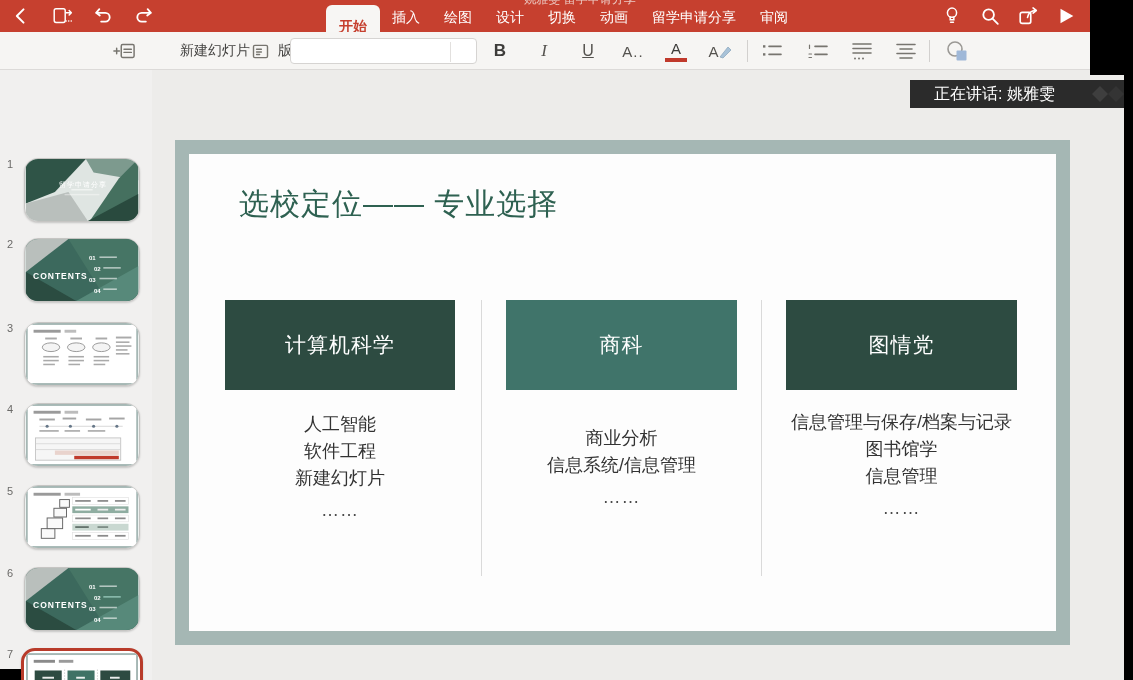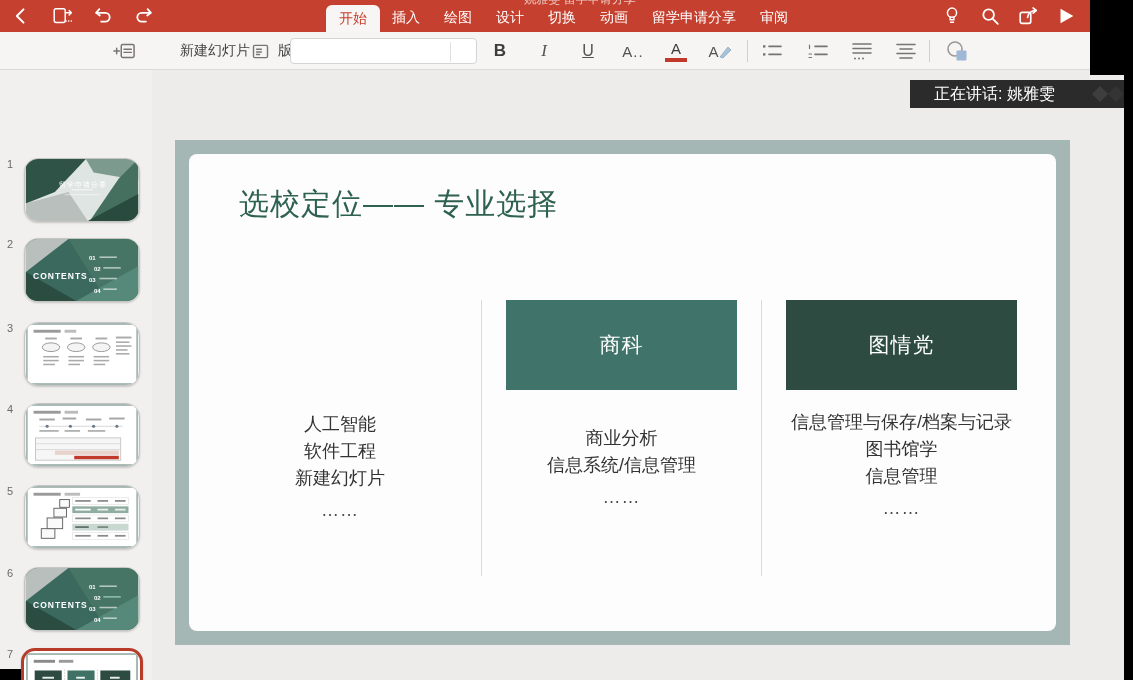--- a/index.html
+++ b/index.html
@@ -7,21 +7,21 @@
   body { font-family:"Liberation Sans", sans-serif; }
   #app { position:relative; width:1133px; height:680px; background:#000; }
 
   
   .redbar { position:absolute; left:0; top:0; width:1090px; height:32px; background:#c6402f; overflow:hidden; }
   .doc-title { position:absolute; left:450px; top:-9px; width:260px; text-align:center; color:#ecc9c2; font-size:12px; }
   .nav-icons { position:absolute; left:10px; top:0; height:32px; display:flex; gap:19px; align-items:center; }
   .nav-icons .ic { width:22px; height:22px; display:flex; align-items:center; justify-content:center; }
   .tabs { position:absolute; left:326px; top:0; height:32px; display:flex; align-items:flex-end; }
   .tab { color:#fff; font-size:14px; padding:0 12px; line-height:30px; white-space:nowrap; }
-  .tab.active { background:#f7f6f4; color:#c6402f; font-weight:normal; height:27px; line-height:27px; border-radius:6px 6px 0 0; padding:0 13px; }
+  .tab.active { background:#f7f6f4; color:#c6402f; font-weight:bold; height:27px; line-height:27px; border-radius:6px 6px 0 0; padding:8px 13px; }
   .tb-right { position:absolute; left:940px; top:0; height:32px; display:flex; gap:14px; align-items:center; }
   .tb-right .ic { width:24px; height:24px; display:flex; align-items:center; justify-content:center; }
 
   
   .toolbar { position:absolute; left:0; top:32px; width:1090px; height:38px; background:#f6f5f3; border-bottom:1px solid #dcdad8; }
   .tgrp { position:absolute; top:0; height:38px; display:flex; align-items:center; gap:7px; color:#454442; font-size:14px; }
   .fontbox { position:absolute; left:290px; top:6px; width:187px; height:26px; background:#fff; border:1px solid #d6d4d2; border-radius:4px; }
   .fontbox .split { position:absolute; left:159px; top:3px; width:1px; height:20px; background:#e2e0de; }
   .fmt { position:absolute; top:0; height:38px; width:28px; display:flex; align-items:center; justify-content:center; }
   .fmt-b { font-weight:bold; font-size:17px; color:#3d3c3a; }
@@ -44,21 +44,21 @@
   .tnum { position:absolute; left:7px; width:14px; font-size:11px; color:#6b6a68; }
   .tlabel1 { position:absolute; left:0; top:21px; width:116px; text-align:center; color:#fff; font-size:7px; letter-spacing:1px; }
   .tcontents { position:absolute; left:8px; top:32px; color:#fff; font-size:8.5px; letter-spacing:1px; font-weight:bold; }
   .toc { position:absolute; top:14px; left:64px; width:48px; color:#fff; font-size:6px; font-weight:bold; }
   .toc span { display:block; line-height:11px; }
   .toc span:nth-child(2){ margin-left:5px; } .toc span:nth-child(4){ margin-left:5px; }
 
   
   .canvas { position:absolute; left:152px; top:70px; width:972px; height:610px; background:#edecea; }
   .slide-frame { position:absolute; left:23px; top:70px; width:895px; height:505px; background:#a5b7b4; }
-  .slide-inner { position:absolute; left:14px; top:14px; right:14px; bottom:14px; background:#fdfdfd;border-radius:8px; }
+  .slide-inner { position:absolute; left:14px; top:14px; right:14px; bottom:14px; background:#fdfdfd; }
   .slide-title { position:absolute; left:50px; top:30px; font-size:30px; color:#2e6151; font-weight:500; letter-spacing:1px; white-space:nowrap; }
   .col-divider { position:absolute; top:146px; width:1px; height:276px; background:#dadada; }
   .hbox { position:absolute; top:146px; height:90px; display:flex; align-items:center; justify-content:center; color:#fff; font-size:21px; letter-spacing:1px; }
   .hbox.dark { background:#2d4b41; } .hbox.teal { background:#40746a; }
   .plist { position:absolute; text-align:center; font-size:18px; color:#333; line-height:27px; white-space:nowrap; }
   .plist .dots { margin-top:5px; color:#4a4a4a; letter-spacing:1px; }
 
   
   .black-right-strip { position:absolute; left:1124px; top:0; width:9px; height:680px; background:#000; z-index:40; }
   .black-corner { position:absolute; left:1090px; top:0; width:34px; height:75px; background:#000; z-index:40; }
@@ -422,20 +422,23 @@
 
   <div class="canvas">
     <div class="slide-frame">
       <div class="slide-inner">
 
         <div class="slide-title">选校定位—— 专业选择</div>
 
         <div class="col-divider" style="left:292px;"></div>
         <div class="col-divider" style="left:572px;"></div>
 
+        <div class="hbox dark" style="left:36px; width:230px;">
+          <span>计算机科学</span>
+        </div>
         <div class="hbox teal" style="left:317px; width:231px;">
           <span>商科</span>
         </div>
         <div class="hbox dark" style="left:597px; width:231px;">
           <span>图情党</span>
         </div>
 
         <div class="plist" style="left:36px; width:230px; top:257px;">
           <div>人工智能</div>
           <div>软件工程</div>

